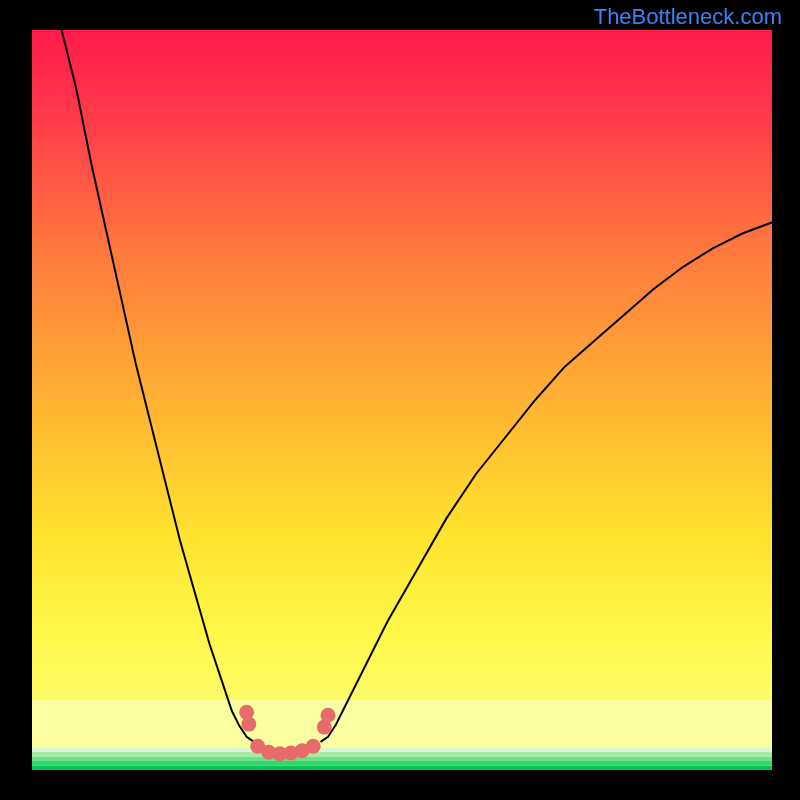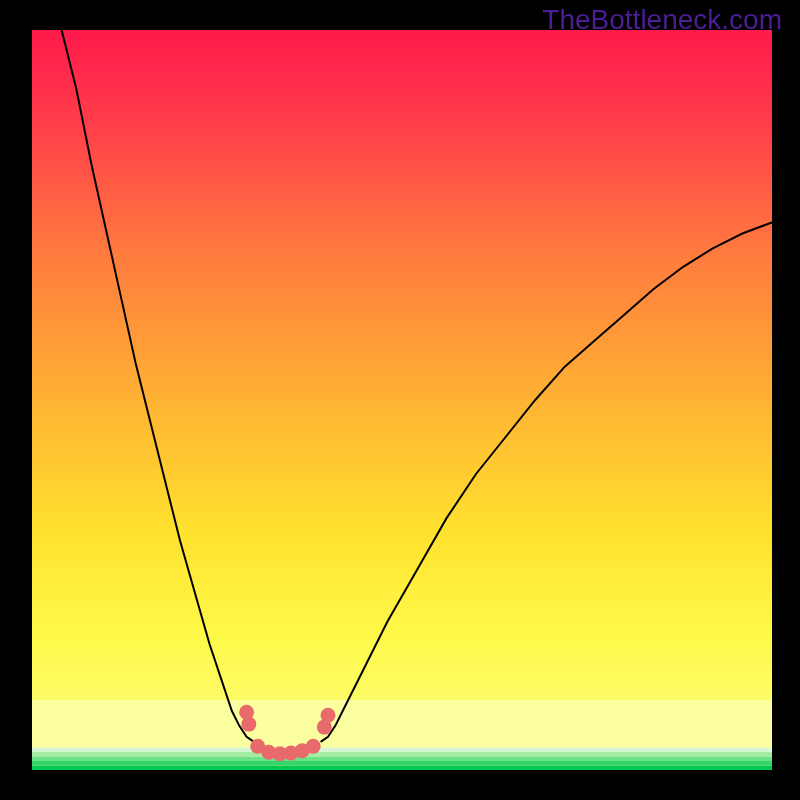--- a/index.html
+++ b/index.html
@@ -8,22 +8,22 @@
     background: #fff;
     width: 800px;
     height: 800px;
     font-family: Arial, Helvetica, sans-serif;
     position: relative;
   }
   .watermark {
     position: absolute;
     top: 4px;
     right: 18px;
-    color: #4c1d95;
-    font-size: 28px;
+    color: #3b82f6;
+    font-size: 22px;
     font-weight: 500;
     letter-spacing: 0;
     z-index: 10;
   }
   svg {
     display: block;
   }
 </style>
 </head>
 <body>

